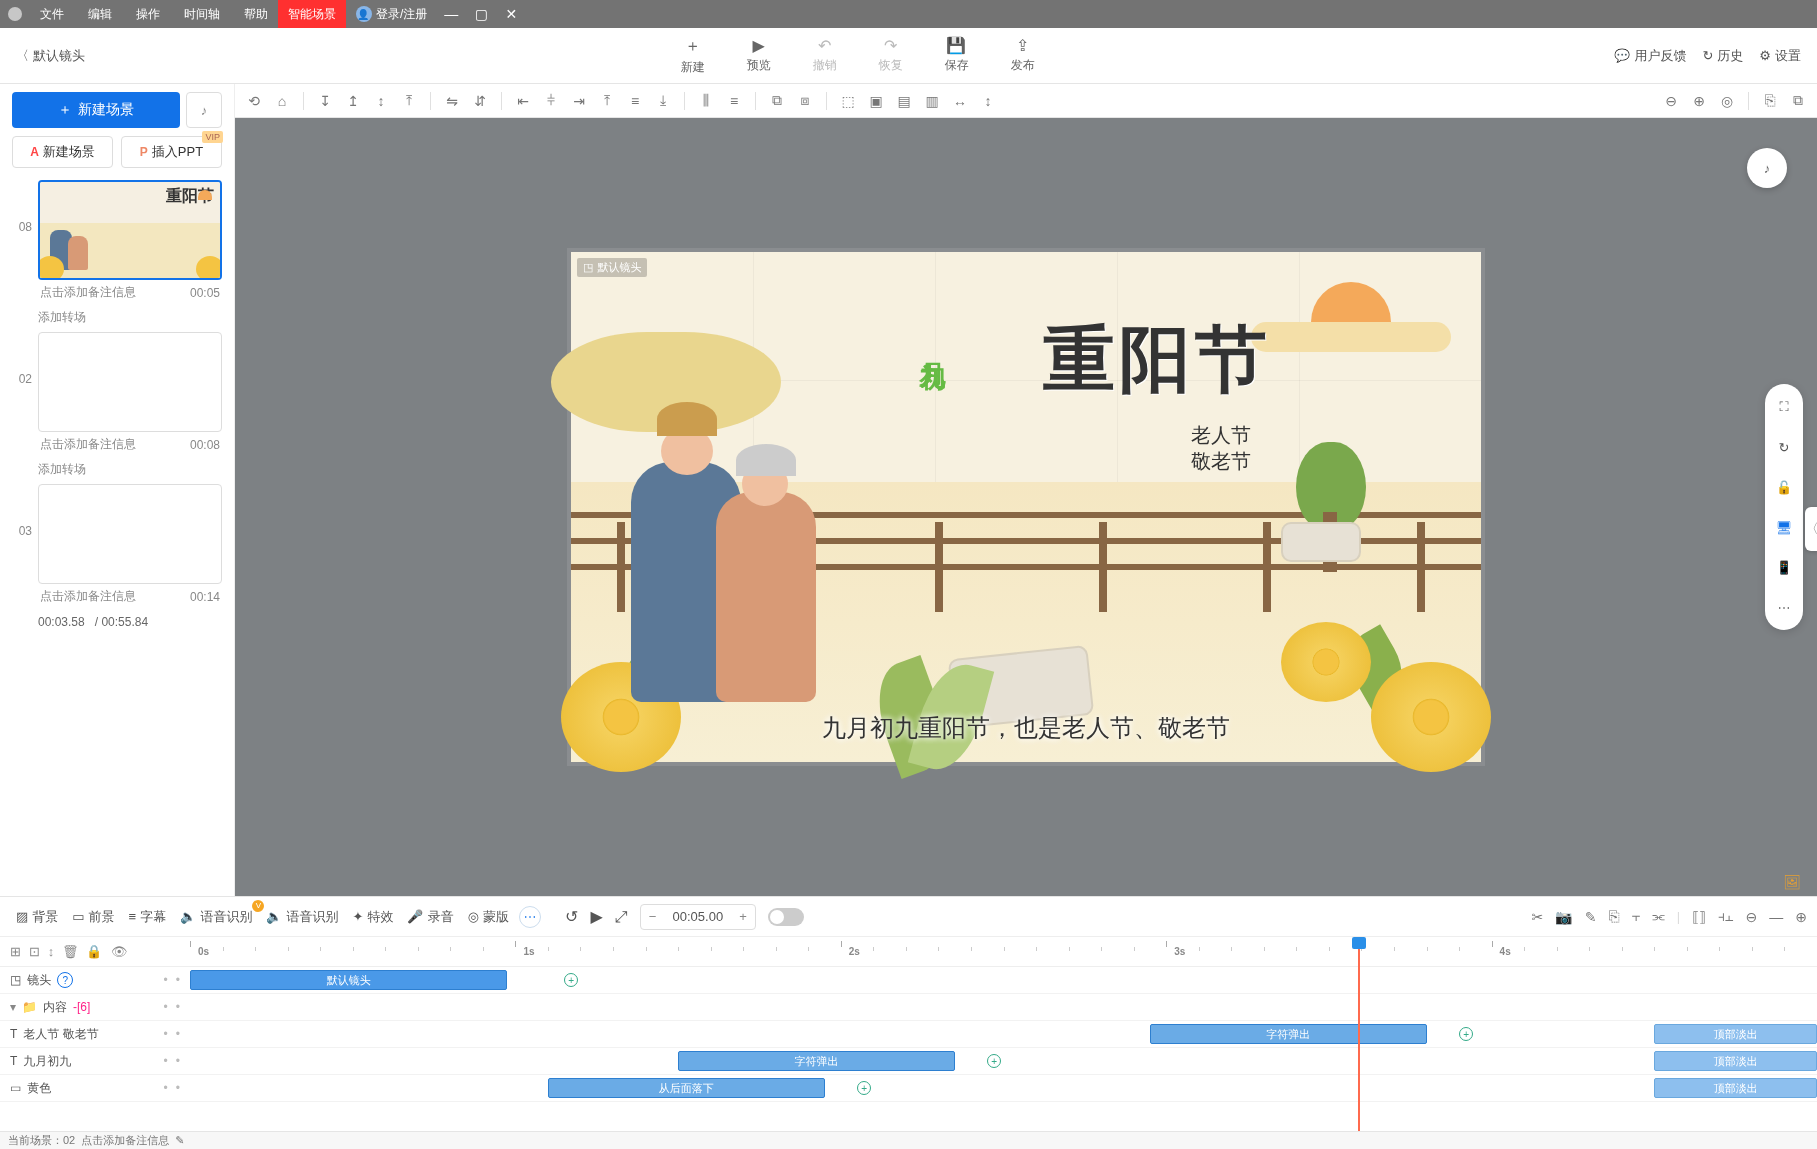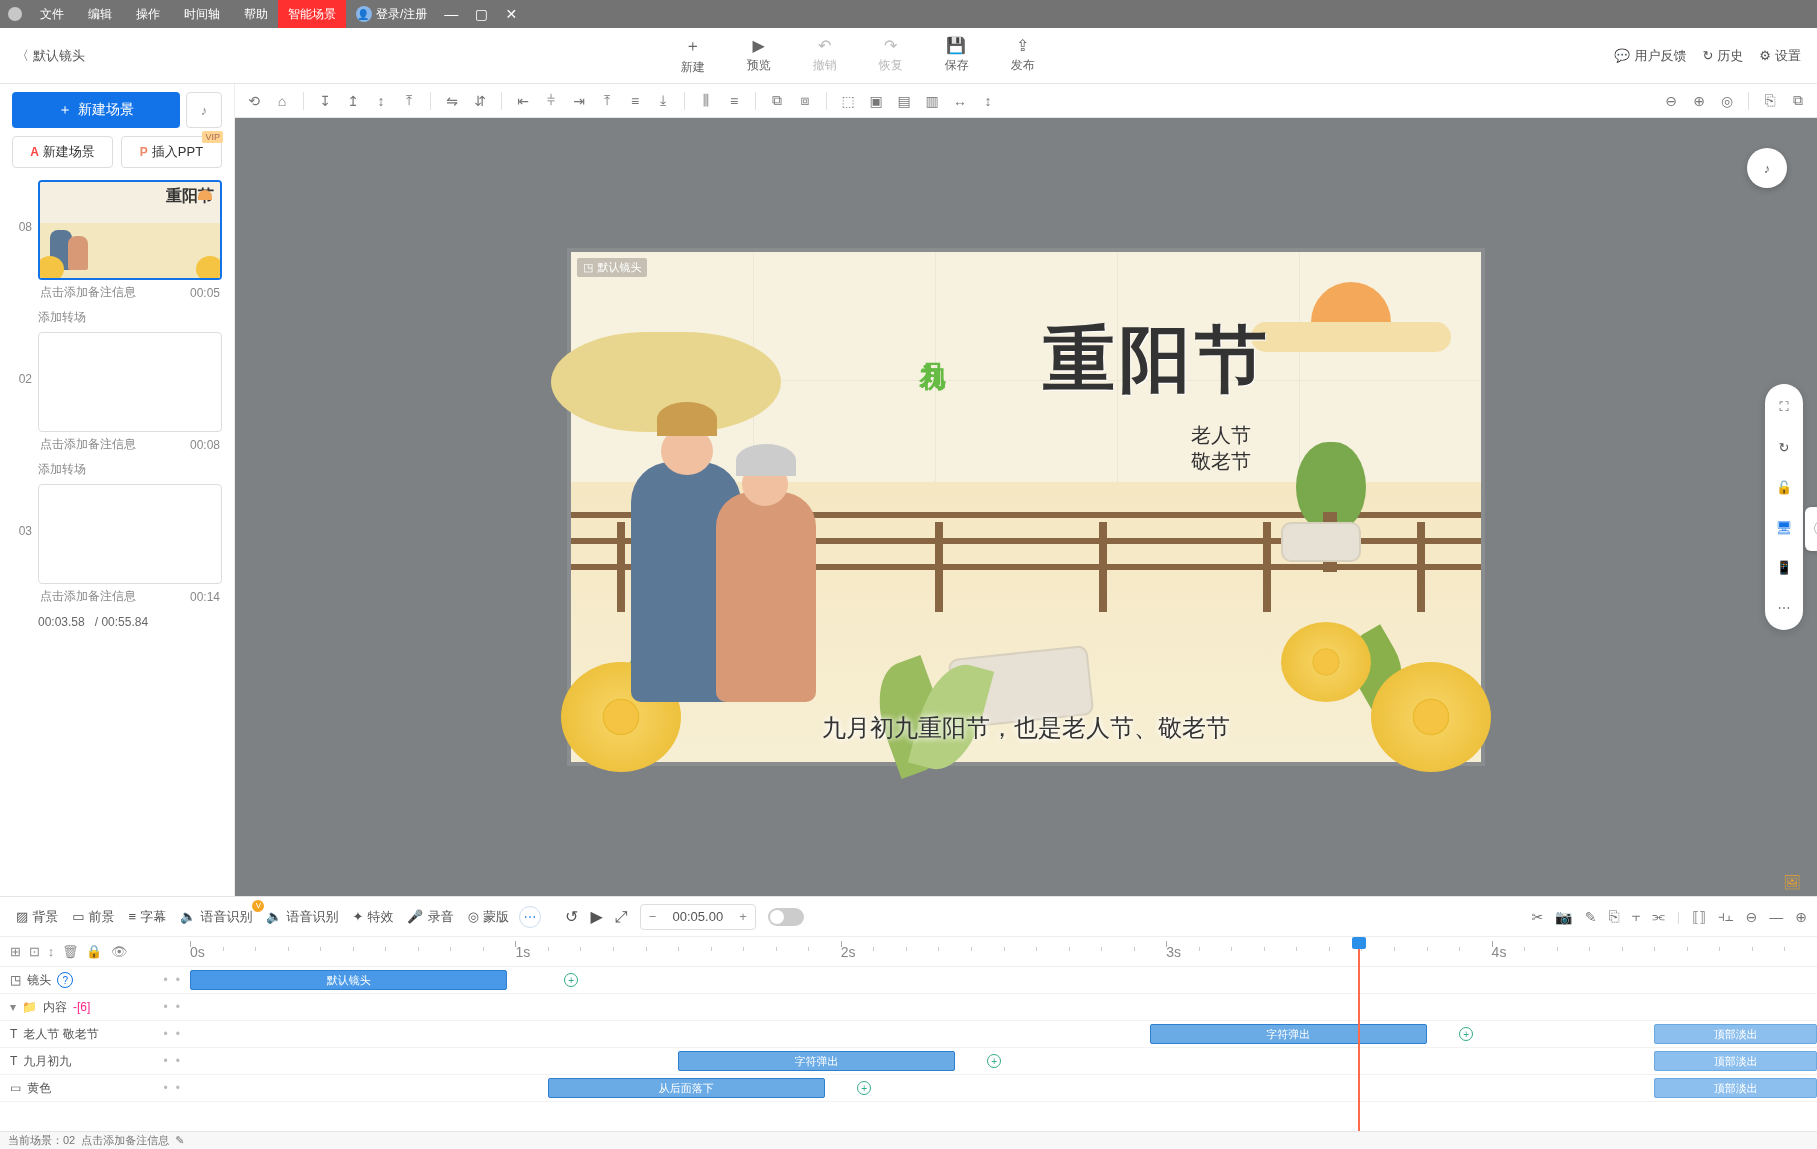--- a/index.html
+++ b/index.html
@@ -97,21 +97,21 @@
 .switch { width:36px; height:18px; background:#ccc; border-radius:10px; position:relative; cursor:pointer; }
 .switch::after { content:""; position:absolute; top:2px; left:2px; width:14px; height:14px; background:#fff; border-radius:50%; }
 .tl-right { margin-left:auto; display:flex; align-items:center; gap:12px; color:#777; }
 .tl-ico { cursor:pointer; font-size:14px; }
 .tl-header { height:30px; border-bottom:1px solid #eee; display:flex; }
 .tl-left-head { width:190px; display:flex; align-items:center; gap:8px; padding:0 10px; color:#888; }
 .tl-left-head .tico { font-size:13px; cursor:pointer; }
 .tl-ruler { flex:1; position:relative; }
 .tl-ruler .tick { position:absolute; top:0; bottom:0; display:flex; align-items:center; }
 .tl-ruler .tick::before { content:""; position:absolute; top:4px; width:1px; height:6px; background:#aaa; }
-.tl-ruler .tick span { font-size:14px; color:#888; margin-left:0; }
+.tl-ruler .tick span { font-size:10px; color:#888; margin-left:8px;font-weight:bold; }
 .tl-ruler .subtick { position:absolute; top:10px; width:1px; height:4px; background:#ccc; }
 .tl-playhead { position:absolute; top:0; bottom:-165px; width:2px; background:#ff6a4d; z-index:5; }
 .tl-playhead::before { content:""; position:absolute; top:0; left:-6px; width:14px; height:12px; background:#2a8fe8; border-radius:2px; }
 .tl-tracks { flex:1; overflow:auto; }
 .track { height:27px; display:flex; border-bottom:1px solid #f2f2f2; }
 .track-label { width:190px; display:flex; align-items:center; padding:0 10px; gap:6px; font-size:12px; color:#555; }
 .track-label .folder { color:#1272e8; }
 .track-label .count { color:#f28; }
 .track-label .dots { margin-left:auto; display:flex; gap:8px; color:#bbb; }
 .track-label .help { color:#1272e8; width:16px;height:16px;border:1px solid #1272e8;border-radius:50%;display:flex;align-items:center;justify-content:center;font-size:10px;}

